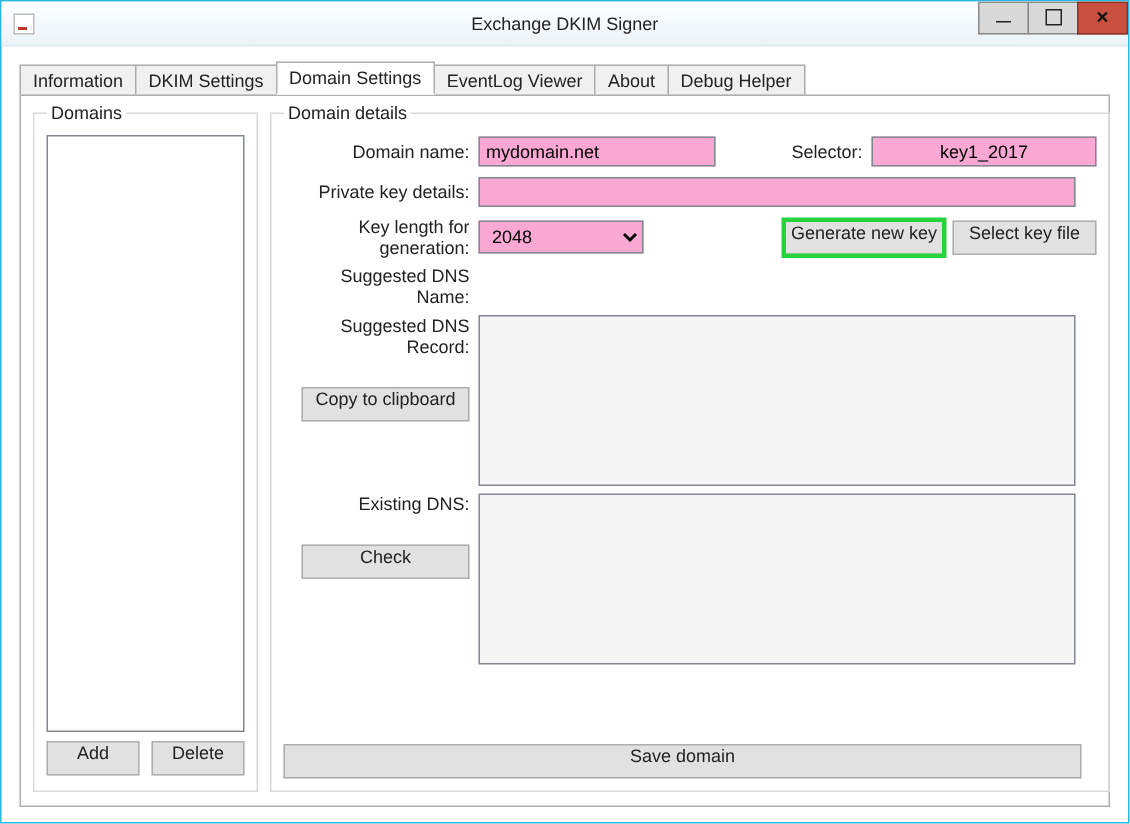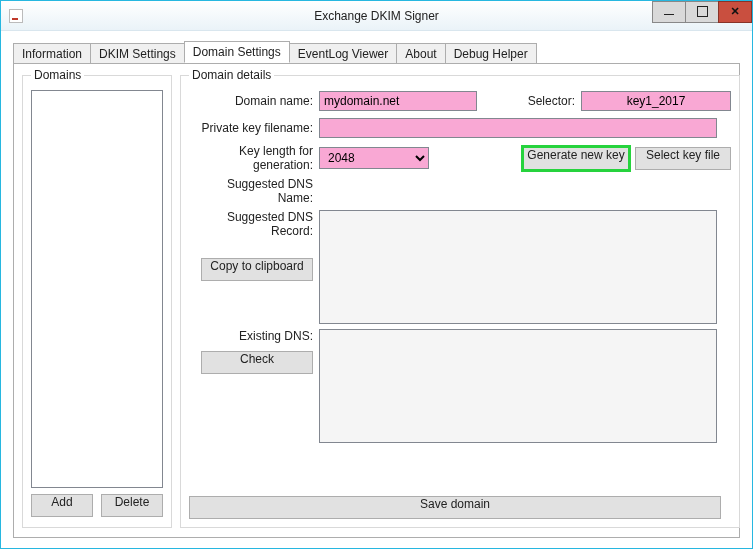--- a/index.html
+++ b/index.html
@@ -227,21 +227,21 @@
       <legend>Domain details</legend>
 
       <div class="row">
         <div class="lbl w130">Domain name:</div>
         <input class="text" style="width: 158px;" value="mydomain.net">
         <div class="lbl" style="width:104px;padding-right:6px">Selector:</div>
         <input class="text" style="width: 150px; text-align: center;" value="key1_2017">
       </div>
 
       <div class="row">
-        <div class="lbl w130">Private key filename:</div>
+        <div class="lbl w130">Private key details:</div>
         <input class="text readonly" style="width: 398px;" readonly="" value="">
       </div>
 
       <div class="row">
         <div class="lbl w130">Key length for generation:</div>
         <select class="combo">
           <option>2048</option>
         </select>
         <div style="flex:1"></div>
         <div class="btn highlighted" style="width:106px;margin-right:6px">
@@ -261,21 +261,21 @@
           <div class="lbl" style="text-align:right;margin-bottom:20px">Suggested DNS Record:</div>
           <div class="btn" style="width:112px">
               <span>Copy to clipboard</span>
             </div>
         </div>
         <textarea class="ta" style="width: 398px;" readonly=""></textarea>
       </div>
 
       <div class="row" style="align-items:flex-start;margin-top:4px">
         <div style="width:130px;display:flex;flex-direction:column;align-items:flex-end;padding-right:6px">
-          <div class="lbl" style="margin-bottom:8px">Existing DNS:</div>
+          <div class="lbl" style="margin-bottom:20px">Existing DNS:</div>
           <div class="btn" style="width:112px">
               <span>Check</span>
             </div>
         </div>
         <textarea class="ta" style="width: 398px;" readonly=""></textarea>
       </div>
 
       <div style="position:absolute;left:8px;bottom:8px">
         <div class="btn save-btn">
             <span>Save domain</span>

